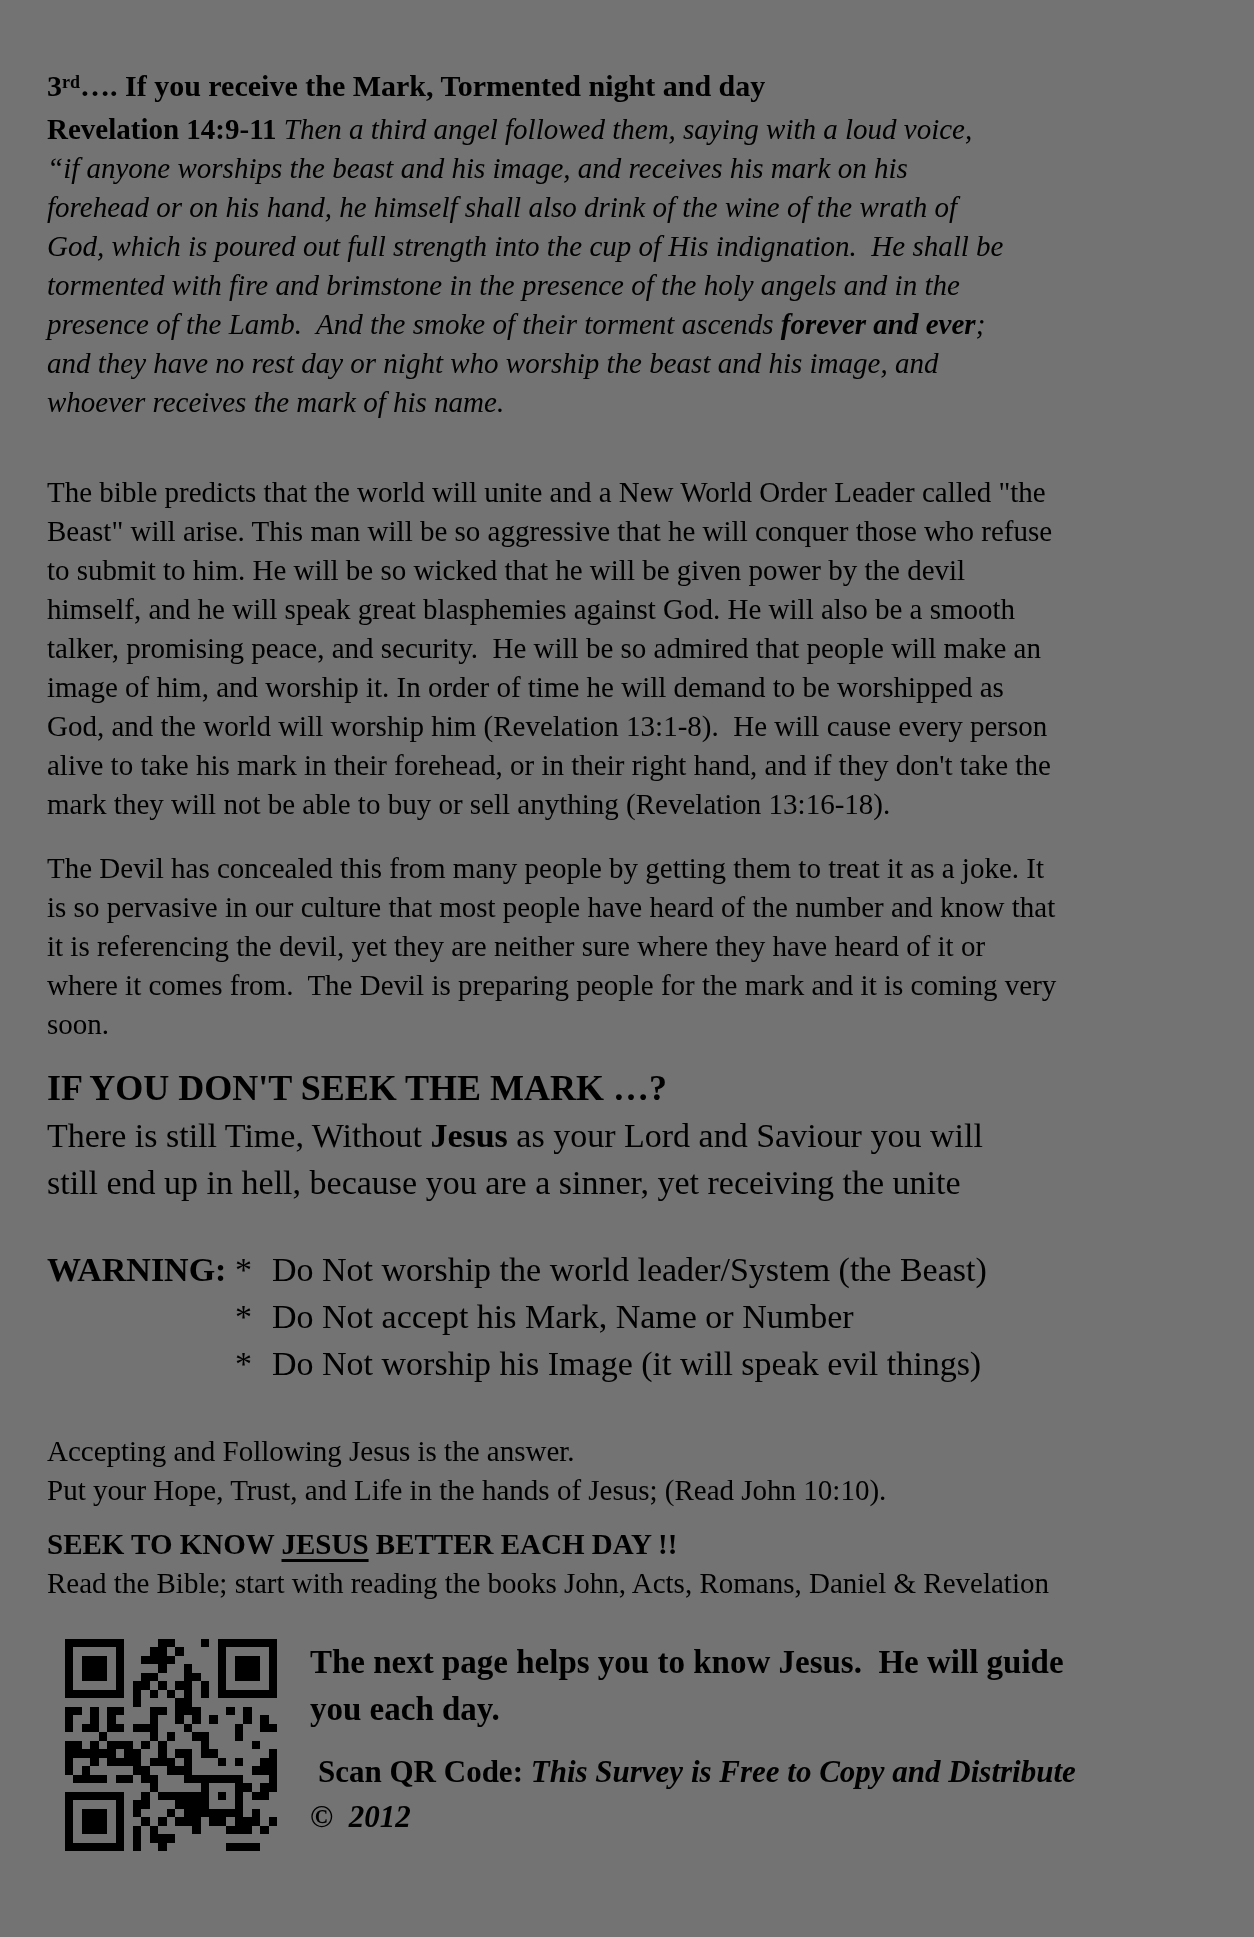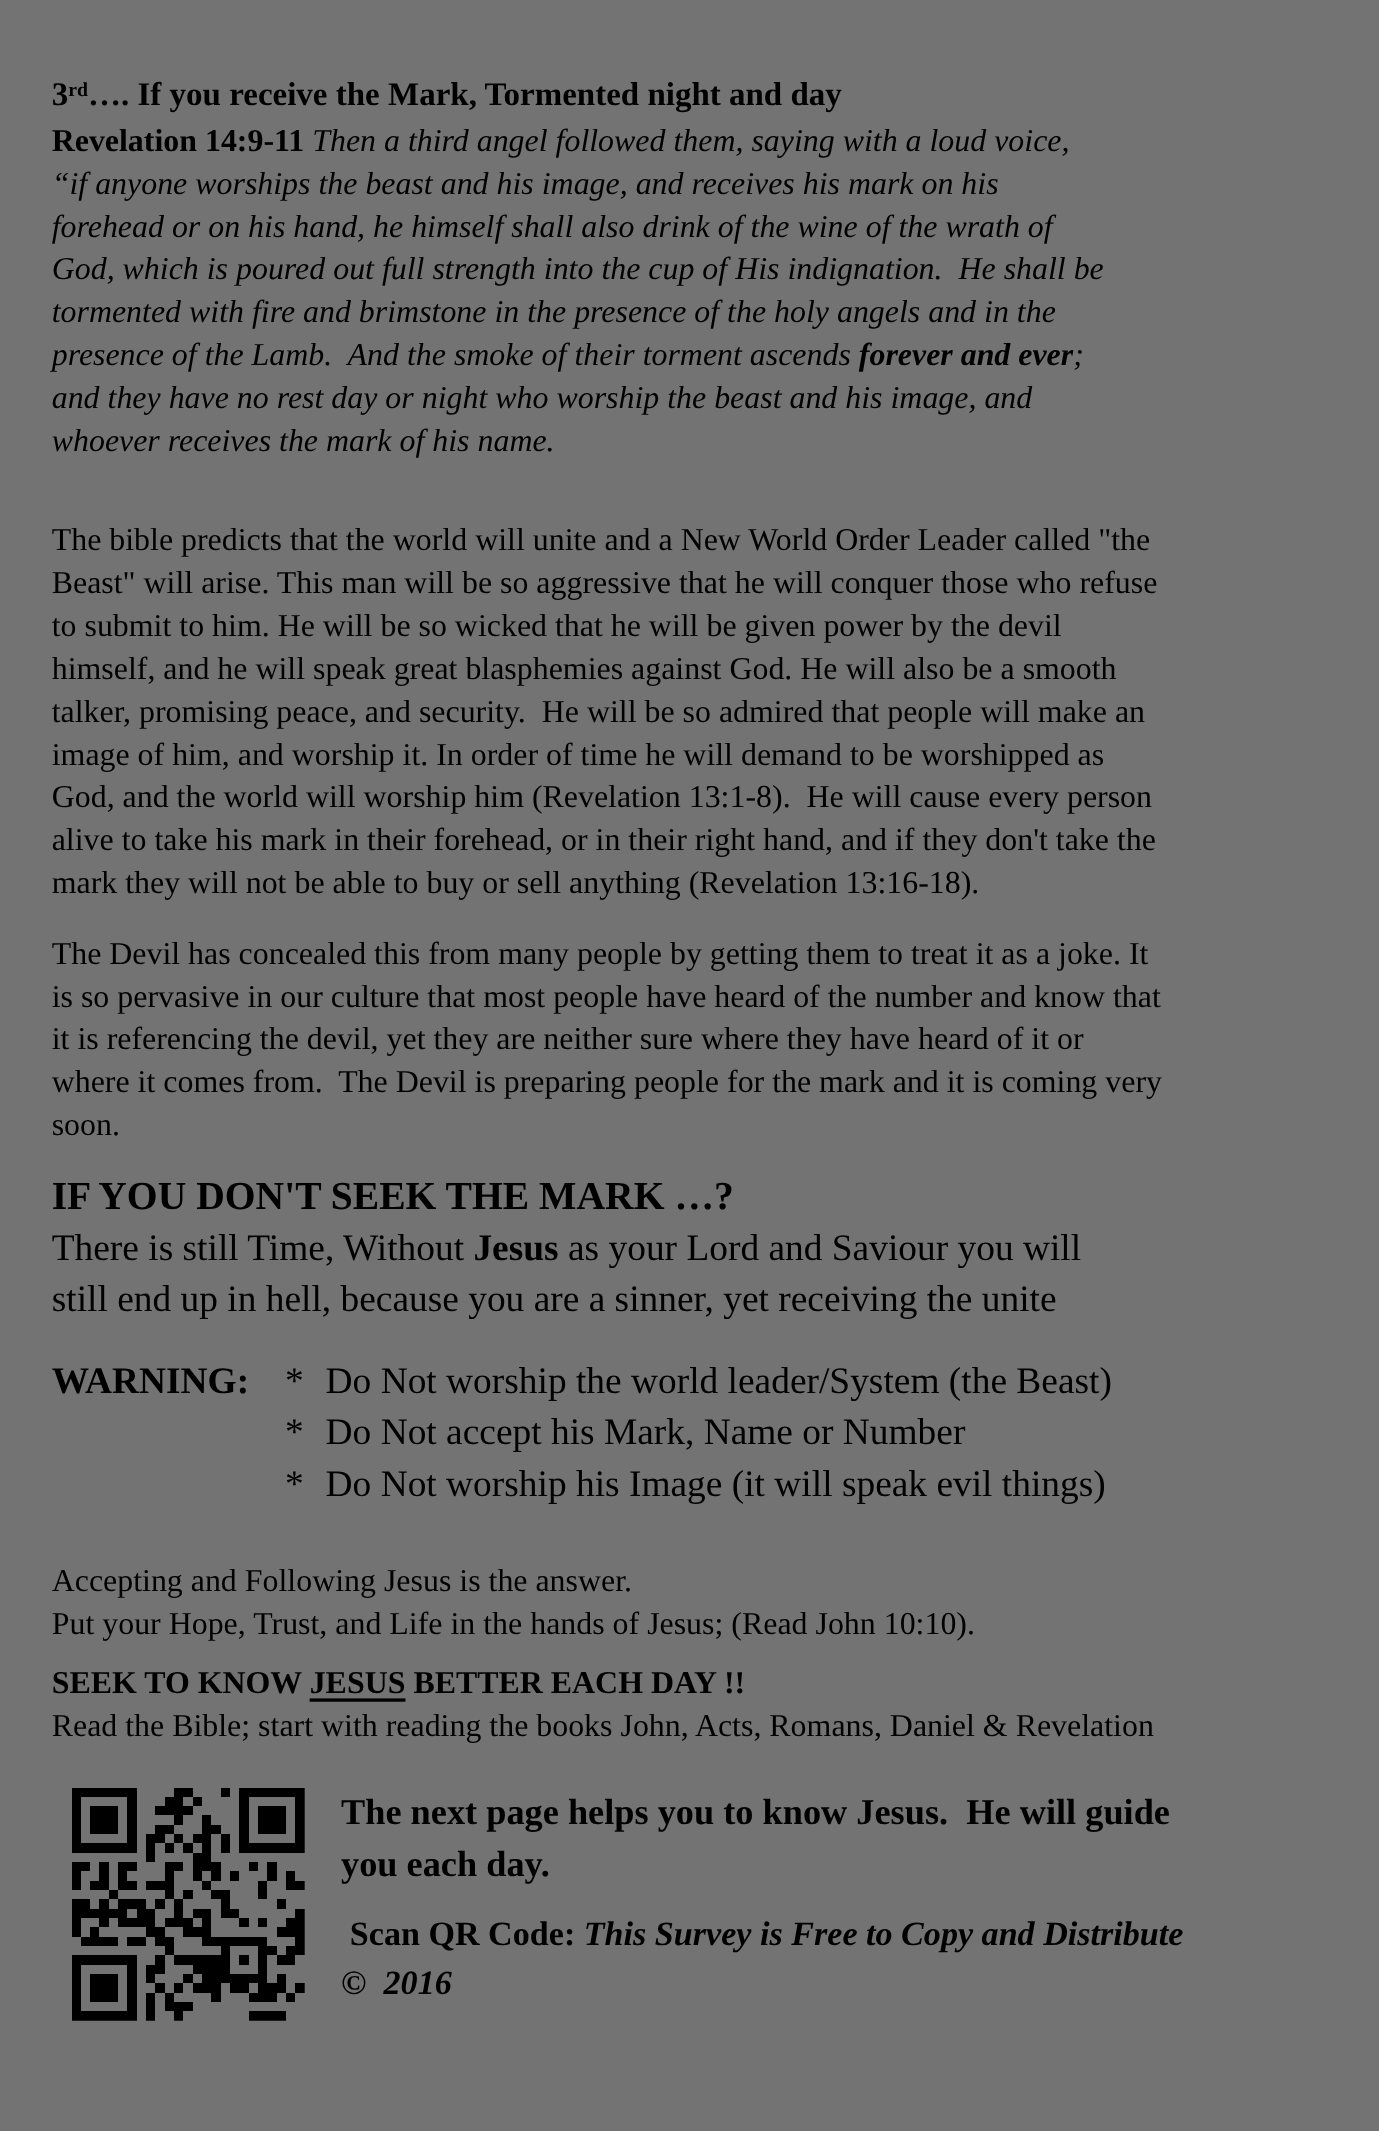--- a/index.html
+++ b/index.html
@@ -13,21 +13,21 @@
   .pre { white-space:pre; }
   h1.tract-h1 { font-size:30px; line-height:39px; font-weight:bold; }
   sup.ord { font-size:60%; vertical-align:baseline; position:relative; top:-0.45em; }
   .body-text { font-size:29px; line-height:39px; }
   .verse i { font-style:italic; }
   .bi { font-weight:bold; font-style:italic; }
   .p-beast { margin-top:51px; }
   .p-devil { margin-top:25px; }
   h2.tract-h2 { margin-top:21px; font-size:36px; line-height:47px; font-weight:bold; }
   .p-time { font-size:34px; line-height:47px; }
-  .warning { margin-top:27px; font-size:34px; line-height:47px; display:flex; align-items:flex-start;gap:24px; }
+  .warning { margin-top:40px; font-size:34px; line-height:47px; display:flex; align-items:flex-start; }
   .warning-label { font-weight:bold; width:188px; flex:none; }
   .warning-item { white-space:pre; }
   .star { display:inline-block; width:37px; }
   .p-answer { margin-top:45px; }
   h3.tract-h3 { margin-top:15px; font-size:29px; line-height:39px; font-weight:bold; }
   .u { text-decoration:underline; text-decoration-thickness:3px; text-underline-offset:5px; }
   .read-line { font-size:29px; line-height:39px; }
   .footer { margin-top:36px; display:flex; align-items:flex-start; }
   .qr-wrap { margin-left:18px; flex:none; }
   svg.qr { width:212px; height:212px; display:block; fill:#000000; shape-rendering:crispEdges; }
@@ -364,17 +364,17 @@
           <rect x="110" y="240" width="10" height="10"></rect>
           <rect x="190" y="240" width="10" height="10"></rect>
           <rect x="200" y="240" width="10" height="10"></rect>
           <rect x="210" y="240" width="10" height="10"></rect>
           <rect x="220" y="240" width="10" height="10"></rect>
         </svg>
     </div>
     <div class="footer-text">
       <p class="next pre"><span>The next page helps you to know Jesus.  He will guide</span><br><span>you each day.</span></p>
       <p class="scan pre"><span>Scan QR Code: </span><span class="it">This Survey is Free to Copy and Distribute</span></p>
-      <p class="copyright pre">©  2016</p>
+      <p class="copyright pre">©  2012</p>
     </div>
   </div>
 
 </div>
 
 </body></html>

